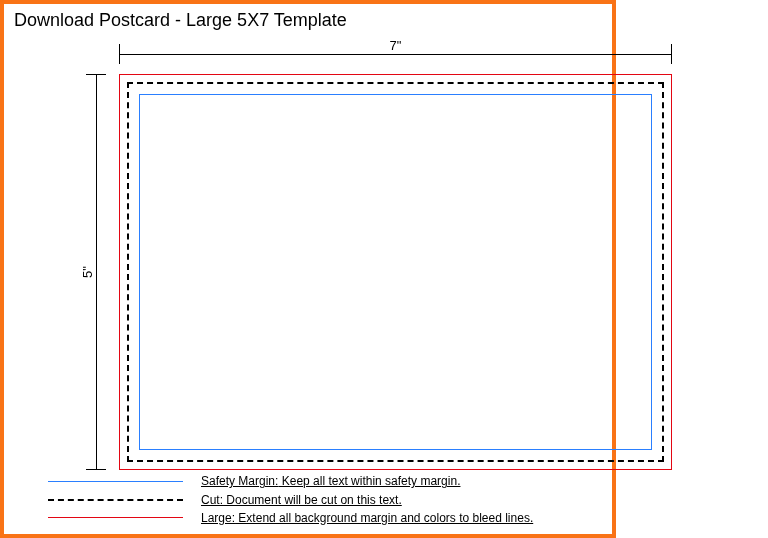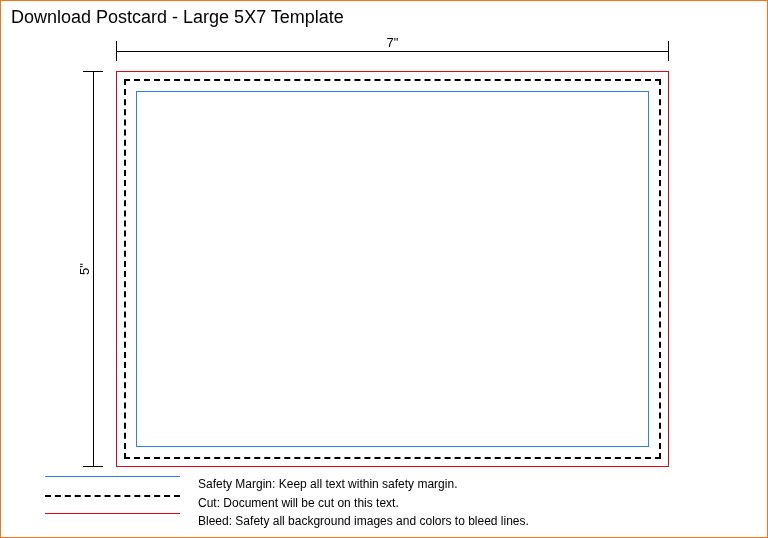--- a/index.html
+++ b/index.html
@@ -6,23 +6,23 @@
     margin: 0;
     padding: 0;
     width: 768px;
     height: 538px;
     background: #fff;
     font-family: Arial, Helvetica, sans-serif;
     color: #000;
   }
   .frame {
     box-sizing: border-box;
-    width: 768px;
+    width: 616px;
     height: 538px;
-    border: 1px solid #f97316;
+    border: 4px solid #f97316;
     position: relative;
   }
   .title {
     position: absolute;
     left: 10px;
     top: 6px;
     font-size: 18px;
   }
   
   .diagram {
@@ -137,22 +137,23 @@
   
   .legend {
     position: absolute;
     left: 44px;
     bottom: 6px;
     font-size: 12px;
     line-height: 1.35;
   }
   .legend .row {
     display: flex;
-    align-items: flex-start;
+    align-items: center;
     margin-bottom: 2px;
+    text-decoration: underline;
   }
   .legend .swatch {
     width: 135px;
     height: 0;
     margin-right: 18px;
     flex: 0 0 135px;
   }
   .legend .sw-safety {
     border-top: 1px solid #2a7fff;
   }
@@ -209,19 +210,19 @@
     <div class="row">
       <div class="swatch sw-cut"></div>
       <div class="text">
         <span class="lead">Cut:</span><span> Document will be cut on this text.</span>
       </div>
     </div>
 
     <div class="row">
       <div class="swatch sw-bleed"></div>
       <div class="text">
-        <span class="lead">Bleed:</span><span> Safety all background images and colors to bleed lines.</span>
+        <span class="lead">Large:</span><span> Extend all background margin and colors to bleed lines.</span>
       </div>
     </div>
 
   </div>
 
 </div>
 
 </body></html>

